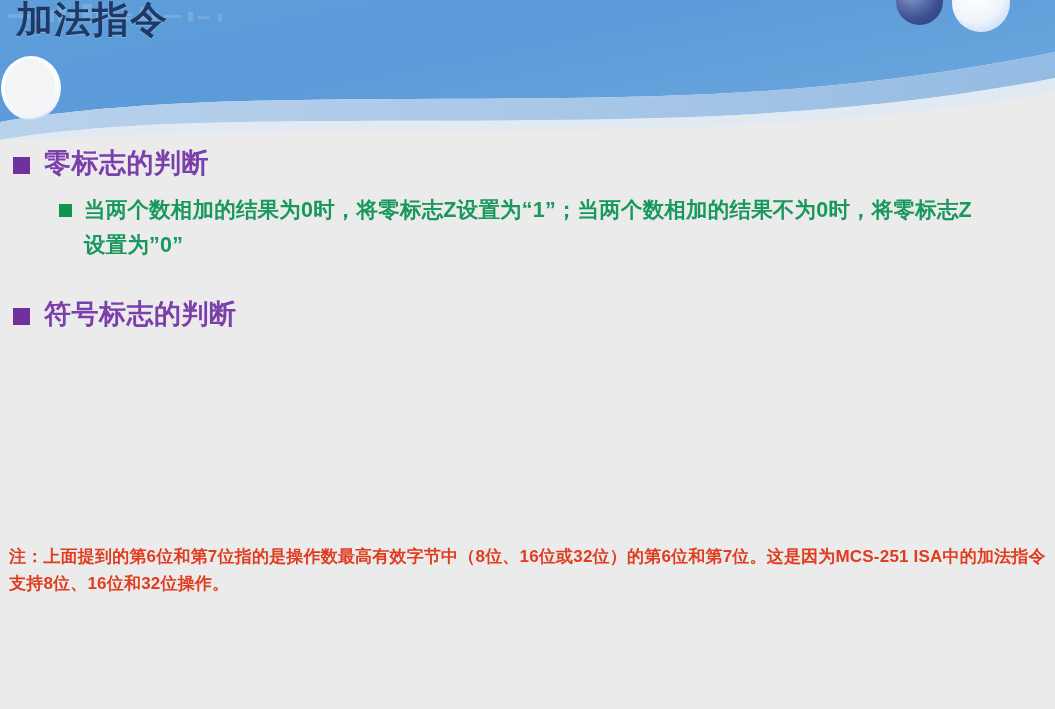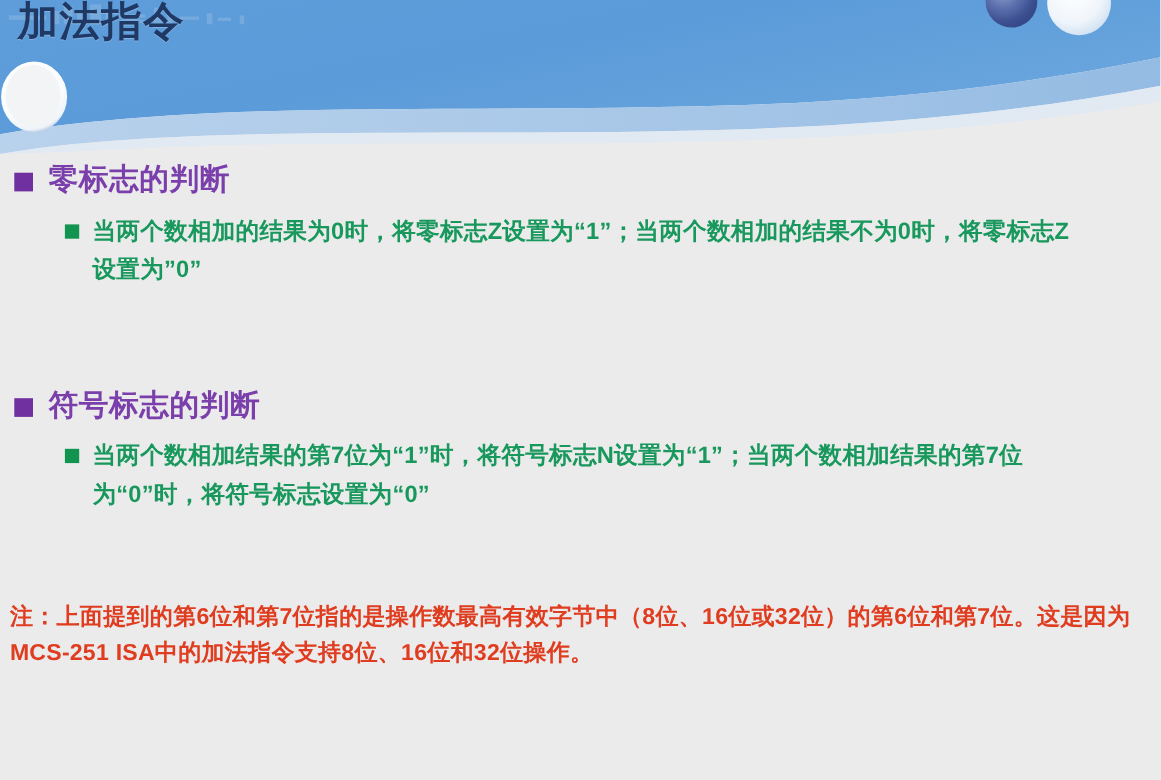--- a/index.html
+++ b/index.html
@@ -136,21 +136,21 @@
     line-height:1.62;
     letter-spacing:.2px;
     text-align:left;
   }
 
   
   .note{
     position:absolute;
     left:9px; top:544px;
     width:1042px;
-    font-size:21px;
+    font-size:17px;
     font-weight:bold;
     color:#e03c1f;
     line-height:1.58;
     letter-spacing:.2px;
   }
 </style>
 </head>
 <body>
 
 <div id="slide">
@@ -235,27 +235,23 @@
       <div class="h1row">
         <span class="sq sq-purple"></span>
         <span class="h1txt">零标志的判断</span>
       </div>
       <div class="h2row" style="margin-top:13px;">
         <span class="sq sq-green"></span>
         <span class="h2txt">当两个数相加的结果为0时，将零标志Z设置为“1”；当两个数相加的结果不为0时，将零标志Z设置为”0”</span>
       </div>
     </div>
 
-    <div class="blk" style="margin-top:90px;">
+    <div class="blk" style="margin-top:36px;">
       <div class="h1row">
         <span class="sq sq-purple"></span>
         <span class="h1txt">符号标志的判断</span>
       </div>
-      <div class="h2row" style="margin-top:13px;">
-        <span class="sq sq-green"></span>
-        <span class="h2txt">当两个数相加结果的第7位为“1”时，将符号标志N设置为“1”；当两个数相加结果的第7位为“0”时，将符号标志设置为“0”</span>
-      </div>
     </div>
   </div>
 
   <div class="note">注：上面提到的第6位和第7位指的是操作数最高有效字节中（8位、16位或32位）的第6位和第7位。这是因为MCS-251 ISA中的加法指令支持8位、16位和32位操作。</div>
 
 </div>
 
 </body></html>

